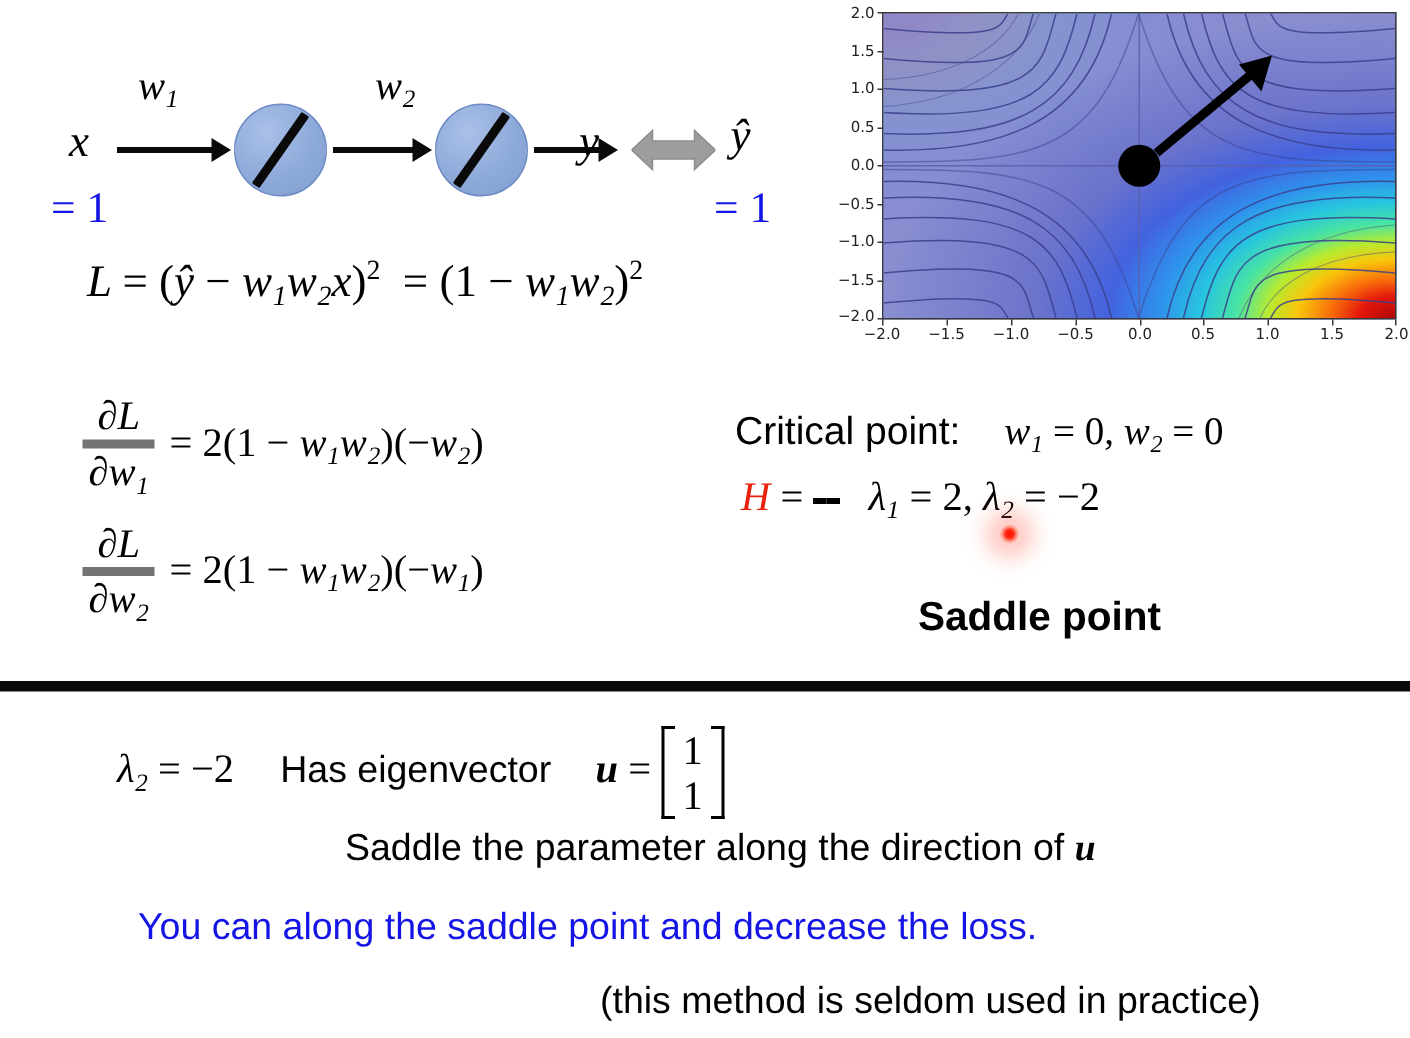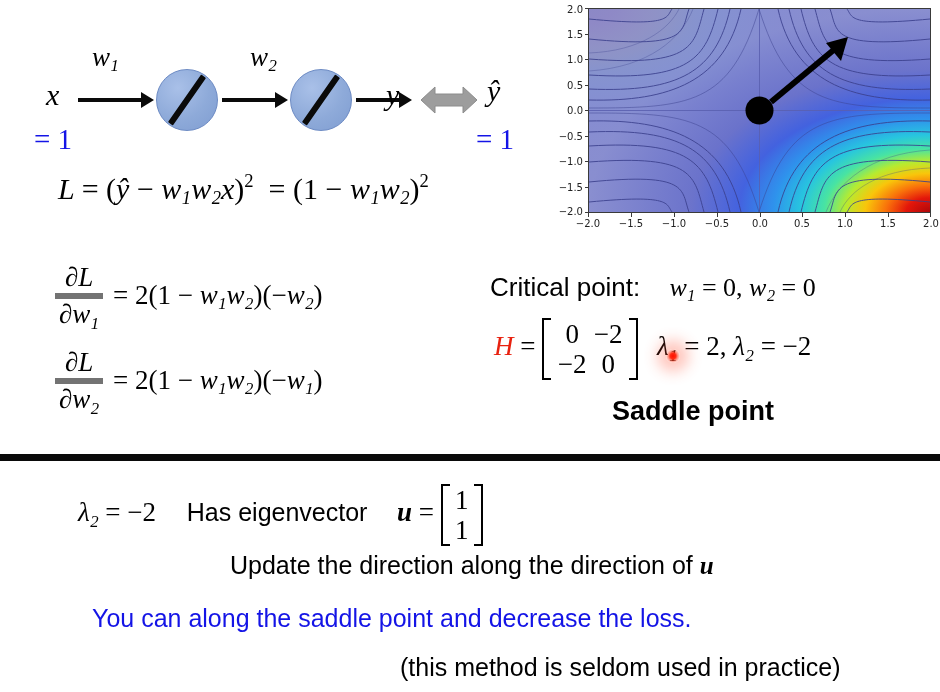--- a/index.html
+++ b/index.html
@@ -393,28 +393,20 @@
     <span>w</span><span class="sub">2</span>
     <span class="up">= 0</span>
   </span>
 </div>
 
 <div class="abs math" style="left:494px; top:318px; font-size:27px;">
   <span style="color:#e8210f;">H</span>
   <span class="up">=</span>
   <span class="matrix">
     <span class="brk brk-l"></span>
-    <span class="mcells">
-      <span class="mrow">
-        <span class="mcell up">0</span><span class="mcell up">−2</span>
-      </span>
-      <span class="mrow">
-        <span class="mcell up">−2</span><span class="mcell up">0</span>
-      </span>
-    </span>
     <span class="brk brk-r"></span>
   </span>
   <span style="margin-left:12px;">
     <span>λ</span><span class="sub">1</span>
     <span class="up">= 2,</span>
     <span>λ</span><span class="sub">2</span>
     <span class="up">= −2</span>
   </span>
 </div>
 
@@ -438,19 +430,19 @@
       <span class="mcells">
         <span class="mrow"><span class="mcell narrow up">1</span></span>
         <span class="mrow"><span class="mcell narrow up">1</span></span>
       </span>
       <span class="brk brk-r"></span>
     </span>
   </span>
 </div>
 
 <div class="abs body-txt" style="left:230px; top:551px;">
-  <span>Update the direction along the direction of</span>
+  <span>Saddle the parameter along the direction of</span>
   <span class="math" style="font-weight:bold;">u</span>
 </div>
 
 <div class="abs body-txt body-blue" style="left:92px; top:604px;">You can along the saddle point and decrease the loss.</div>
 
 <div class="abs body-txt" style="left:400px; top:653px;">(this method is seldom used in practice)</div>
 
 </body></html>

